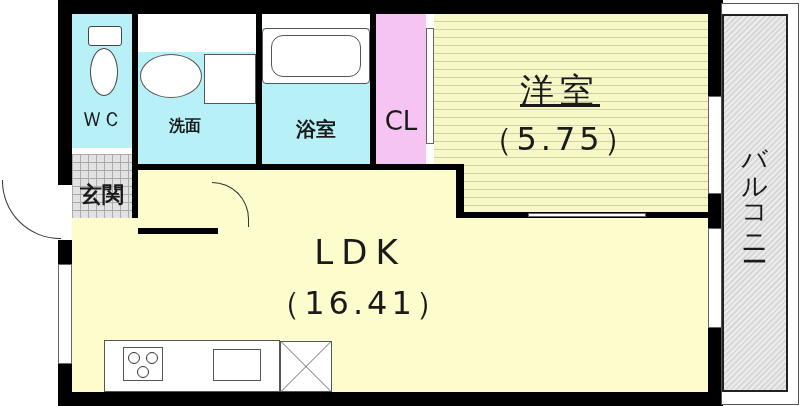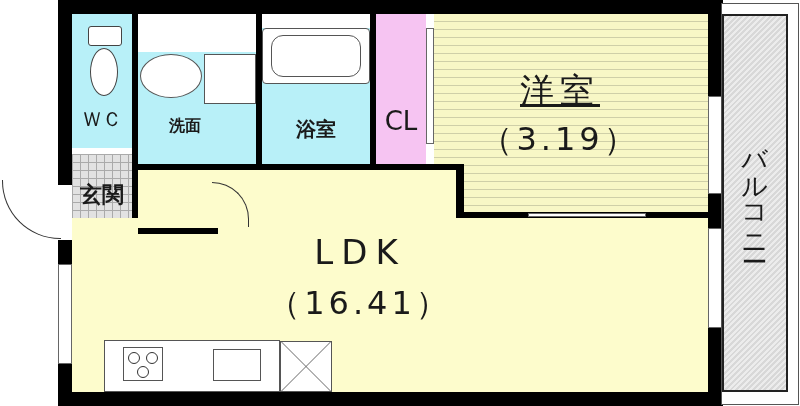--- a/index.html
+++ b/index.html
@@ -46,21 +46,21 @@
 </div>
 <div class="lbl" style="left:276px;top:116px;width:80px;font-size:20px;font-weight:bold;">浴室</div>
 
 <div class="wall" style="left:370px;top:14px;width:6px;height:150px;"></div>
 <div class="room pink" style="left:376px;top:14px;width:50px;height:150px;"></div>
 <div class="lbl" style="left:376px;top:74px;width:50px;font-size:26px;margin-top:32px;">CL</div>
 <div class="win" style="left:426px;top:28px;width:8px;height:116px;"></div>
 
 <div class="room wood" style="left:434px;top:14px;width:274px;height:198px;"></div>
 <div class="lbl" style="left:470px;top:68px;width:180px;font-size:34px;letter-spacing:6px;text-decoration:underline;">洋室</div>
-<div class="lbl" style="left:470px;top:118px;width:180px;font-size:32px;letter-spacing:4px;">（3.19）</div>
+<div class="lbl" style="left:470px;top:118px;width:180px;font-size:32px;letter-spacing:4px;">（5.75）</div>
 <div class="win" style="left:708px;top:96px;width:14px;height:98px;"></div>
 
 <div class="wall" style="left:426px;top:164px;width:8px;height:6px;"></div>
 <div class="wall" style="left:132px;top:164px;width:330px;height:6px;"></div>
 <div class="wall" style="left:456px;top:164px;width:8px;height:74px;"></div>
 <div class="wall" style="left:456px;top:212px;width:252px;height:6px;"></div>
 <div class="win" style="left:528px;top:213px;width:118px;height:4px;"></div>
 
 <div class="room tile" style="left:72px;top:154px;width:60px;height:76px;"></div>
 <div class="lbl" style="left:72px;top:180px;width:60px;font-size:22px;font-weight:bold;">玄関</div>

